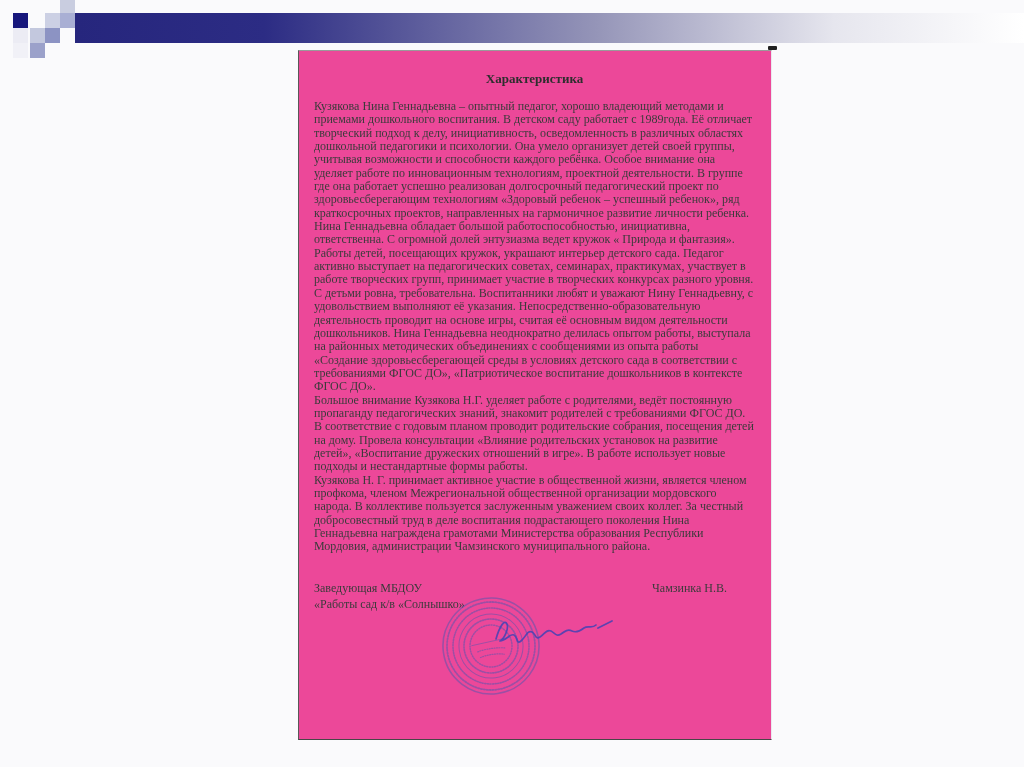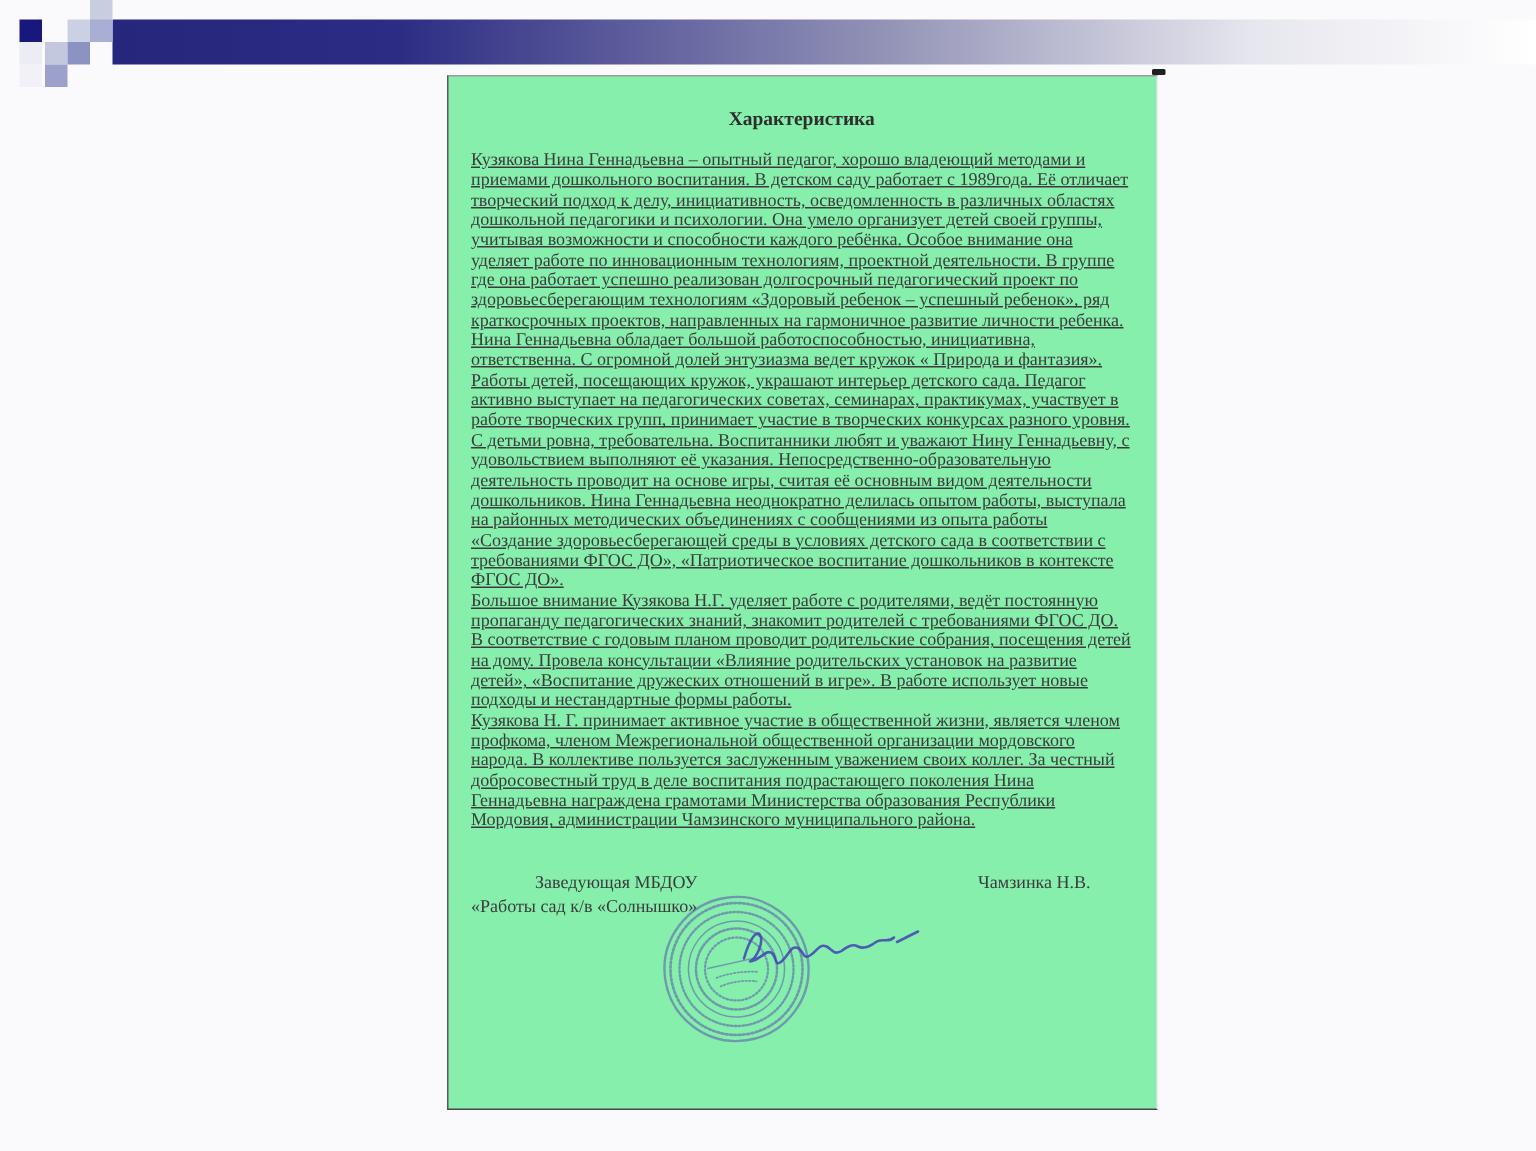--- a/index.html
+++ b/index.html
@@ -10,45 +10,45 @@
   }
   
   .deco-bar{
     position:absolute;left:75px;top:13px;width:949px;height:30px;
   }
   .deco-squares{position:absolute;left:0;top:0;width:120px;height:70px;}
   .deco-sq{position:absolute;}
   
   .page{
     position:absolute;left:298px;top:50px;width:474px;height:690px;
-    background:#86efac;
+    background:#ec4899;
     border-top:1px solid #9a9a9a;
     border-left:1px solid #585858;
     border-bottom:1px solid #474747;
     border-right:1px solid #e9e9ef;
     box-sizing:border-box;
     color:#3b3b3b;
   }
   .page-inner{padding:20px 16px 0 15px;}
   .doc-title{
     text-align:center;font-weight:bold;font-size:13px;margin:0 0 4px 0;
     color:#2e2e2e;
   }
   .doc-intro{
     font-size:12px;line-height:13.4px;margin:0;text-indent:6px;
   }
   .doc-body p{
-    font-size:12px;line-height:13.35px;margin:0;text-decoration:underline;
+    font-size:12px;line-height:13.35px;margin:0;
   }
   .doc-body{margin-top:13px;}
   .sign-row{
     display:flex;justify-content:space-between;align-items:flex-start;
     margin-top:26px;padding-right:28px;font-size:12px;line-height:16px;
   }
-  .sign-left div{white-space:nowrap;text-align:right;}
+  .sign-left div{white-space:nowrap;}
   .sign-right{white-space:nowrap;}
   .stamp{
     position:absolute;left:140px;top:543px;width:104px;height:104px;
     opacity:0.55;transform:rotate(-8deg);
   }
   .handwriting{
     position:absolute;left:193px;top:556px;width:126px;height:46px;
     opacity:0.85;
   }
   .artifact-dash{

